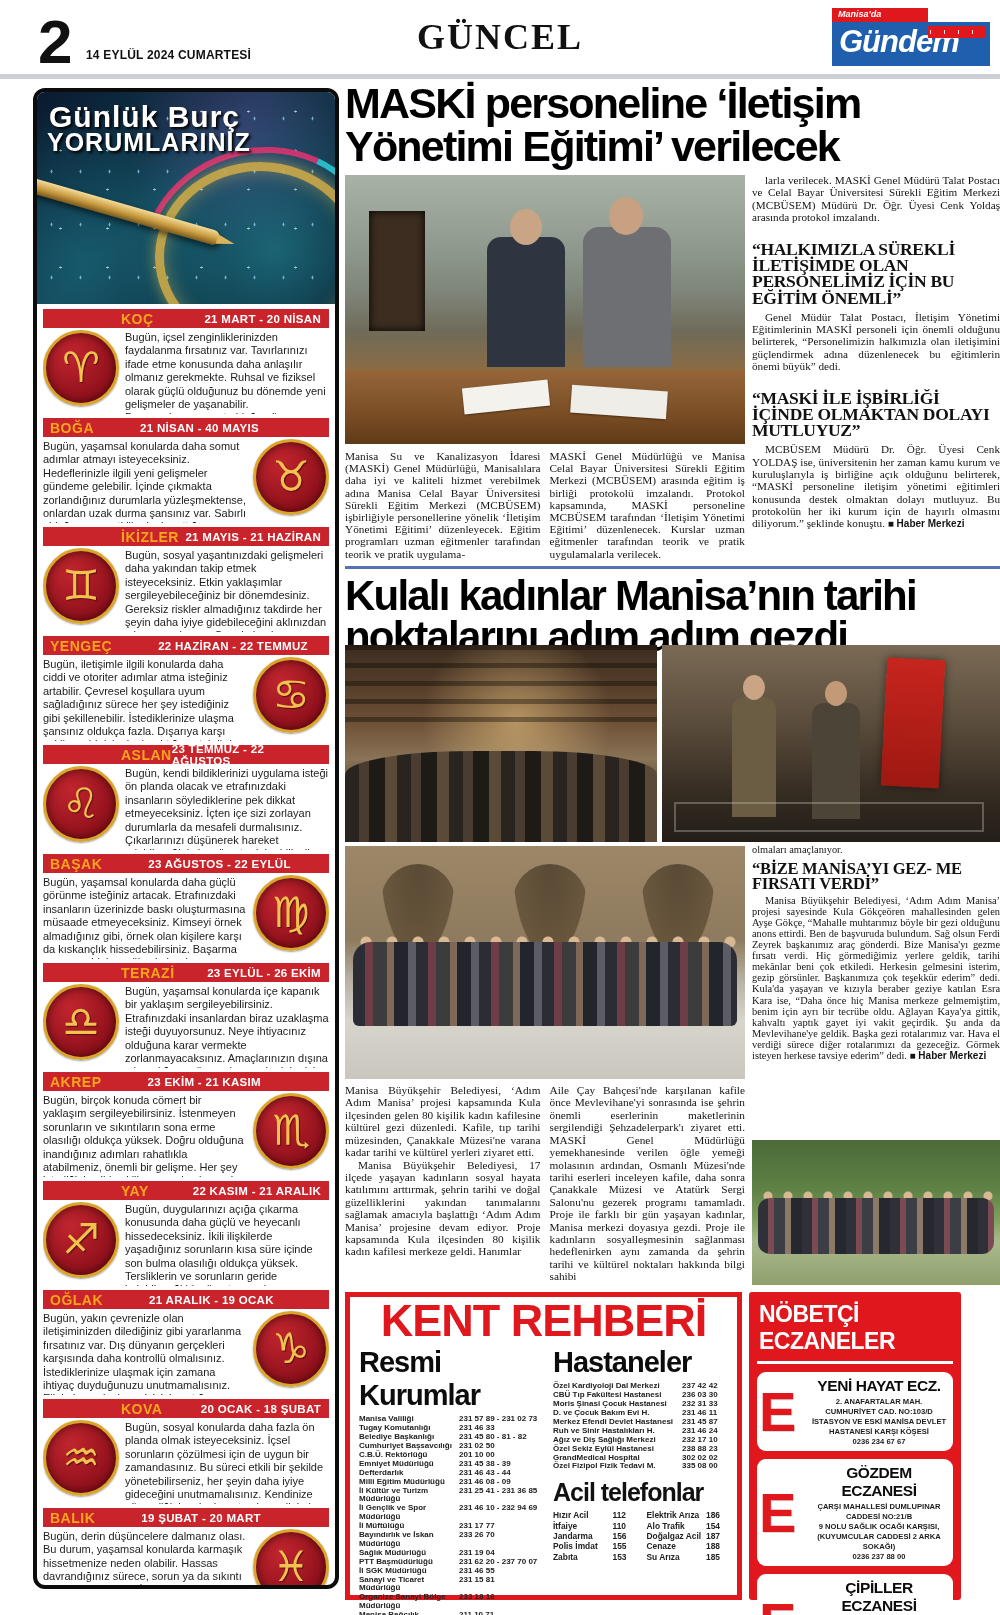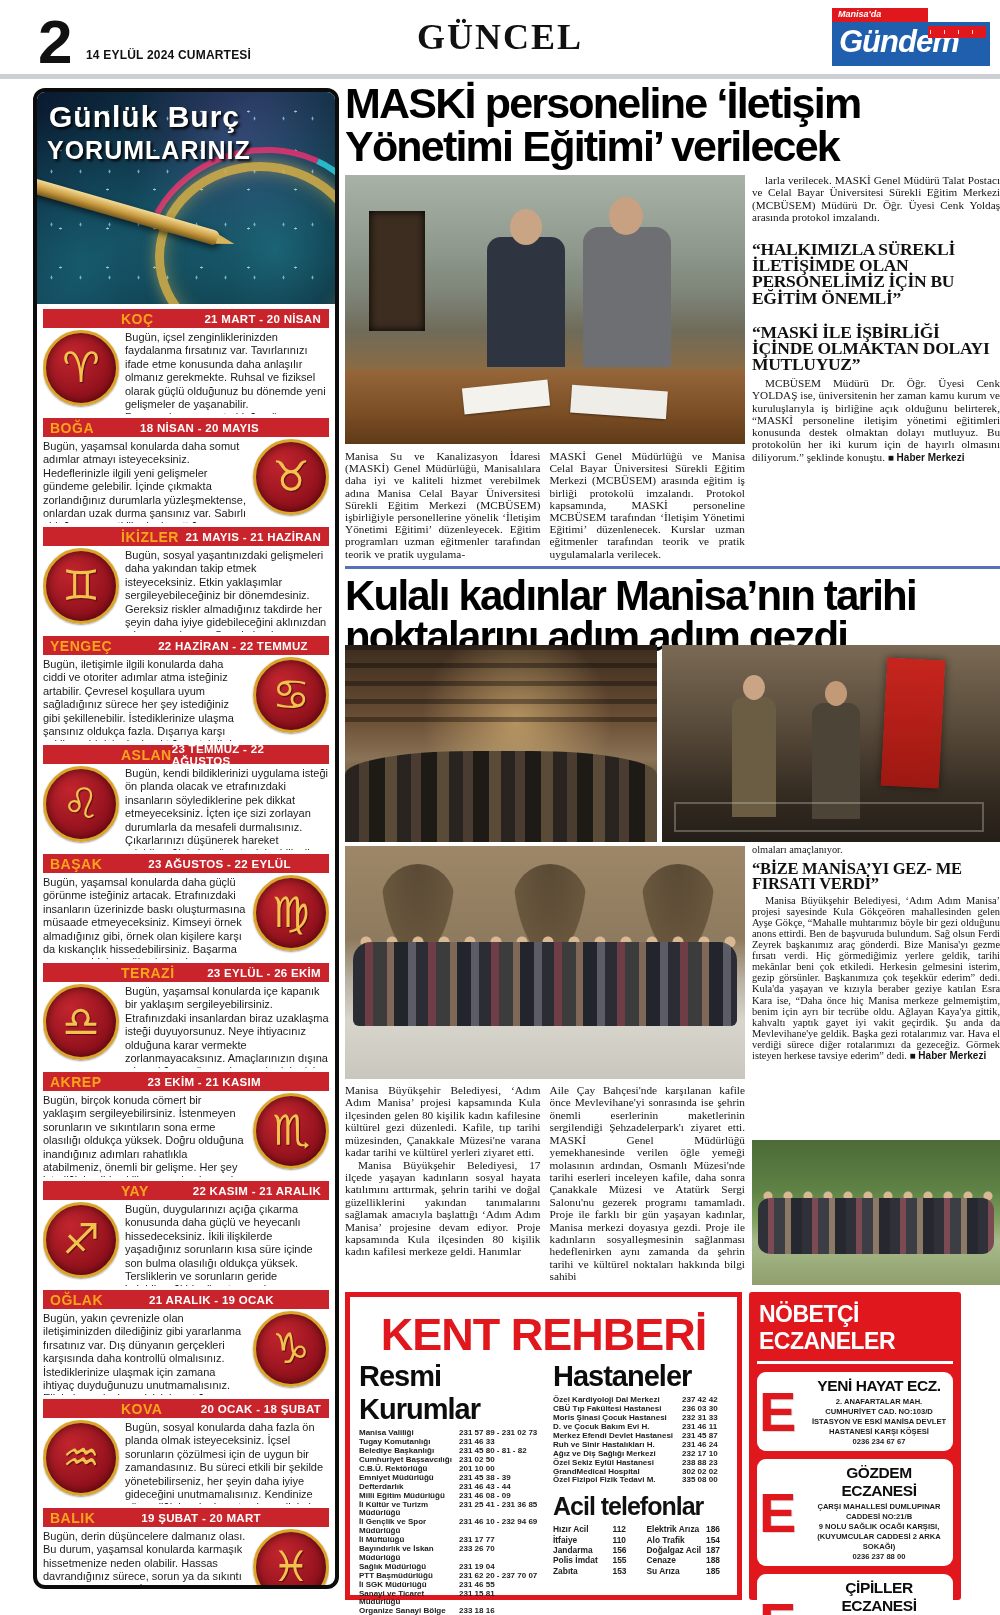--- a/index.html
+++ b/index.html
@@ -27,21 +27,21 @@
       linear-gradient(135deg,#0a1a30 0%,#103c4e 45%,#0a2836 75%,#071624 100%);
   }
   .horo-stars { position:absolute; inset:0;
     background-image:radial-gradient(#cfe 1px,transparent 1.4px),radial-gradient(#9df 0.8px,transparent 1.2px);
     background-size:47px 39px,29px 53px; opacity:.7; }
   .horo-ring { position:absolute; width:210px; height:190px; right:-30px; bottom:-48px; border-radius:50%; border:9px solid rgba(216,176,70,.85); box-shadow:0 0 14px rgba(240,200,90,.5), inset 0 0 18px rgba(240,200,90,.4); }
   .horo-ring2 { position:absolute; width:240px; height:218px; right:-45px; bottom:-62px; border-radius:50%; border:6px solid transparent; border-top-color:#c9356f; border-right-color:#28b9c9; transform:rotate(-18deg); }
   .horo-pen { position:absolute; left:-14px; top:112px; width:200px; height:15px; border-radius:7px; transform:rotate(16deg); background:linear-gradient(180deg,#f4dc9a,#c99b3f 55%,#7a5a1d); box-shadow:2px 3px 6px rgba(0,0,0,.6); }
   .horo-pen:after { content:""; position:absolute; right:-16px; top:3px; border-left:18px solid #d9b45a; border-top:5px solid transparent; border-bottom:5px solid transparent; }
   .horo-t1 { position:absolute; left:12px; top:8px; color:#fff; font-size:30px; font-weight:900; letter-spacing:1px; text-shadow:2px 2px 3px #000; }
-  .horo-t2 { position:absolute; left:10px; top:44px; color:#fff; font-size:25px; font-weight:900; letter-spacing:1px; text-shadow:2px 2px 3px #000; }
+  .horo-t2 { position:absolute; left:10px; top:36px; color:#fff; font-size:25px; font-weight:900; letter-spacing:1px; text-shadow:2px 2px 3px #000; }
 
   .signs { padding:5px 6px 0 6px; }
   .sign { margin-bottom:4px; }
   .sign-band { display:flex; align-items:center; background:#c9242b; height:19px; }
   .sign-name { color:#f9a51b; font-weight:900; font-size:14px; letter-spacing:.5px; }
   .sign:nth-child(odd) .sign-name { margin-left:78px; }
   .sign:nth-child(even) .sign-name { margin-left:7px; }
   .sign-dates { color:#fff; font-weight:bold; font-size:11.5px; letter-spacing:.3px; }
   .sign:nth-child(odd) .sign-dates { margin-left:auto; margin-right:8px; }
   .sign:nth-child(even) .sign-dates { margin-left:46px; }
@@ -108,21 +108,21 @@
   .p4-arch1{left:36px;} .p4-arch2{left:168px;} .p4-arch3{left:296px;}
   .p4-crowd { position:absolute; left:8px; top:96px; width:384px; height:84px; background:repeating-linear-gradient(90deg,#2c2c34 0 12px,#6e3d46 12px 20px,#3c3c3c 20px 34px,#806858 34px 41px,#23252c 41px 55px,#5c5c66 55px 63px); border-radius:18px 18px 6px 6px; }
   .p4-heads { position:absolute; left:8px; top:88px; width:384px; height:16px; background-image:radial-gradient(circle,#d9b894 5px,transparent 6px); background-size:26px 16px; }
 
   .photo5 { top:1052px; left:407px; width:248px; height:145px;
     background:linear-gradient(180deg,#4c6b38 0%,#5f8246 35%,#7fa05e 55%,#a8b98c 70%,#8fa06d 100%); }
   .p5-crowd { position:absolute; left:6px; top:58px; width:236px; height:56px; background:repeating-linear-gradient(90deg,#303038 0 10px,#7c4a52 10px 16px,#3d3d45 16px 27px,#8c7a66 27px 33px,#262830 33px 44px); border-radius:12px; }
   .p5-heads { position:absolute; left:6px; top:50px; width:236px; height:12px; background-image:radial-gradient(circle,#d9b894 4px,transparent 5px); background-size:20px 12px; }
 
   
-  .kent { position:absolute; top:1204px; left:0; width:397px; height:308px; border:5px solid #e0181e; background:#fff; padding:14px 9px 4px 9px; }
+  .kent { position:absolute; top:1204px; left:0; width:397px; height:308px; border:5px solid #e0181e; background:#fff; padding:0 9px 4px 9px; }
   .kent-title { text-align:center; color:#e0181e; font-size:45px; font-weight:900; letter-spacing:-1px; line-height:1.05; }
   .kent-cols { display:flex; gap:12px; margin-top:2px; }
   .kent-col1 { flex:1.04; } .kent-col2 { flex:1; }
   .kent-h { font-size:29px; font-weight:900; letter-spacing:-1px; color:#0c0c0c; margin-bottom:3px; }
   .krow { display:flex; font-size:8px; font-weight:bold; line-height:8.9px; color:#222; }
   .krow .kn { flex:1; padding-right:3px; }
   .krow .kp { flex:0 0 82px; }
   .hrow .kp { flex:0 0 46px; }
   .acil-h { font-size:25px; font-weight:900; letter-spacing:-1px; margin:7px 0 3px 0; }
   .acil-wrap { display:flex; gap:12px; }
@@ -174,21 +174,21 @@
       <div class="sign-body">
         <div class="sign-icon">
             <span>♈</span>
           </div>
         <p class="sign-text">Bugün, içsel zenginliklerinizden faydalanma fırsatınız var. Tavırlarınızı ifade etme konusunda daha anlaşılır olmanız gerekmekte. Ruhsal ve fiziksel olarak güçlü olduğunuz bu dönemde yeni gelişmeler de yaşanabilir. Davranışlarınızın net olduğu sürece sorun ya da sıkıntı yaşamayacaksınız. İstediğiniz sonuçlara ulaşamayacak olsanız da üstesinden gelmeyi başaracaksınız.</p>
       </div>
     </section>
       <section class="sign">
       <div class="sign-band">
         <span class="sign-name">BOĞA</span>
-        <span class="sign-dates">18 NİSAN - 20 MAYIS</span>
+        <span class="sign-dates">21 NİSAN - 40 MAYIS</span>
       </div>
       <div class="sign-body">
         <div class="sign-icon">
             <span>♉</span>
           </div>
         <p class="sign-text">Bugün, yaşamsal konularda daha somut adımlar atmayı isteyeceksiniz. Hedeflerinizle ilgili yeni gelişmeler gündeme gelebilir. İçinde çıkmakta zorlandığınız durumlarla yüzleşmektense, onlardan uzak durma şansınız var. Sabırlı olduğunuz ve etkili adımlar attığınız sürece herhangi bir aksaklıkla karşılaşmayacağınızı bilmelisiniz. Dengeli olmanız gereken bir süreçtesiniz.</p>
       </div>
     </section>
       <section class="sign">
       <div class="sign-band">
@@ -329,20 +329,21 @@
   </div>
 
   <div class="a1cols">
     <p class="bodytext">Manisa Su ve Kanalizasyon İdaresi (MASKİ) Genel Müdürlüğü, Manisalılara daha iyi ve kaliteli hizmet verebilmek adına Manisa Celal Bayar Üniversitesi Sürekli Eğitim Merkezi (MCBÜSEM) işbirliğiyle personellerine yönelik ‘İletişim Yönetimi Eğitimi’ düzenleyecek. Eğitim programları uzman eğitmenler tarafından teorik ve pratik uygulama-</p>
     <p class="bodytext">MASKİ Genel Müdürlüğü ve Manisa Celal Bayar Üniversitesi Sürekli Eğitim Merkezi (MCBÜSEM) arasında eğitim iş birliği protokolü imzalandı. Protokol kapsamında, MASKİ personeline MCBÜSEM tarafından ‘İletişim Yönetimi Eğitimi’ düzenlenecek. Kurslar uzman eğitmenler tarafından teorik ve pratik uygulamalarla verilecek.</p>
   </div>
 
   <div class="rc1">
     <p class="bodytext indent">larla verilecek. MASKİ Genel Müdürü Talat Postacı ve Celal Bayar Üniversitesi Sürekli Eğitim Merkezi (MCBÜSEM) Müdürü Dr. Öğr. Üyesi Cenk Yoldaş arasında protokol imzalandı.</p>
     <h3 class="subhead">“HALKIMIZLA SÜREKLİ İLETİŞİMDE OLAN PERSONELİMİZ İÇİN BU EĞİTİM ÖNEMLİ”</h3>
+    <p class="bodytext indent">Genel Müdür Talat Postacı, İletişim Yönetimi Eğitimlerinin MASKİ personeli için önemli olduğunu belirterek, “Personelimizin halkımızla olan iletişimini güçlendirmek adına düzenlenecek bu eğitimlerin önemi büyük” dedi.</p>
     <h3 class="subhead">“MASKİ İLE İŞBİRLİĞİ İÇİNDE OLMAKTAN DOLAYI MUTLUYUZ”</h3>
     <p class="bodytext indent"><span>MCBÜSEM Müdürü Dr. Öğr. Üyesi Cenk YOLDAŞ ise, üniversitenin her zaman kamu kurum ve kuruluşlarıyla iş birliğine açık olduğunu belirterek, “MASKİ personeline iletişim yönetimi eğitimleri konusunda destek olmaktan dolayı mutluyuz. Bu protokolün her iki kurum için de hayırlı olmasını diliyorum.” şeklinde konuştu.</span> <b class="byline">■ Haber Merkezi</b></p>
   </div>
 
   <div class="bluerule"></div>
 
   <h2 class="h2">Kulalı kadınlar Manisa’nın tarihi noktalarını adım adım gezdi</h2>
 
   <div class="photo photo2">
     <div class="p2-beams"></div>

